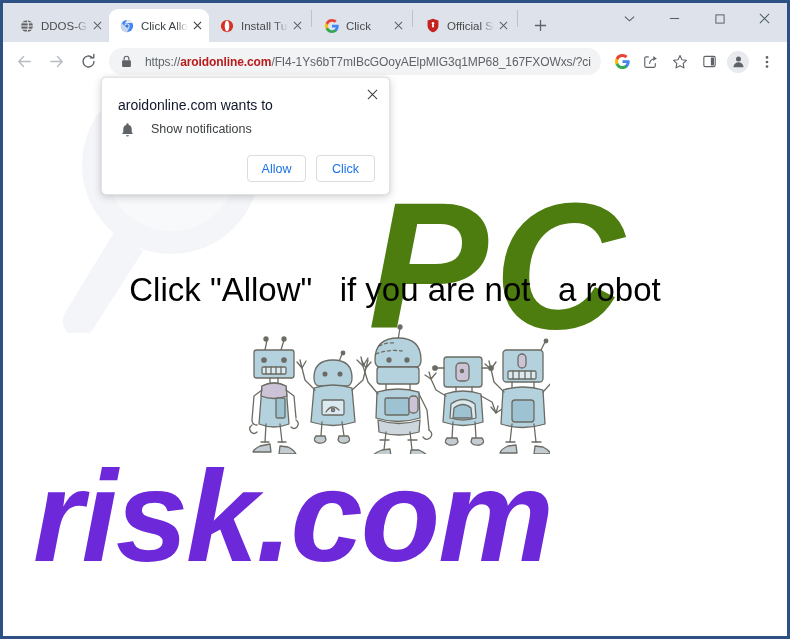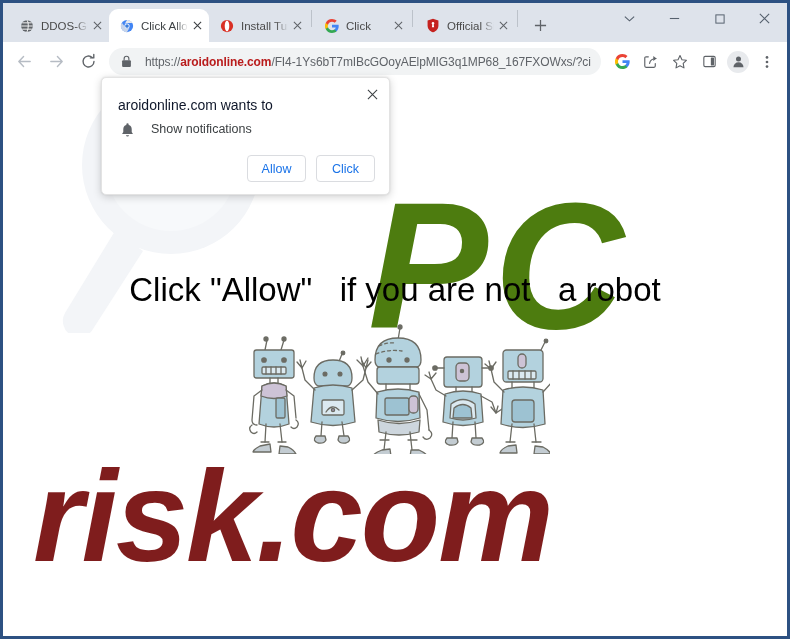--- a/index.html
+++ b/index.html
@@ -127,21 +127,21 @@
   }
   #wm-pc {
     position: absolute; left: 365px; top: 95px;
     font-size: 180px; font-style: italic; font-weight: 700;
     color: #4d7c0f; letter-spacing: 6px;
     line-height: 1; user-select: none;
   }
   #wm-risk {
     position: absolute; left: 30px; top: 370px;
     font-size: 130px; font-style: italic; font-weight: 700;
-    color: #7f1d1d; letter-spacing: -2px;
+    color: #6d28d9; letter-spacing: -2px;
     line-height: 1; user-select: none; white-space: nowrap;
   }
 
   #headline {
     position: absolute; left: 0; top: 190px;
     width: 784px; text-align: center;
     font-size: 33px; color: #000000;
     white-space: pre;
   }
   #robots {

